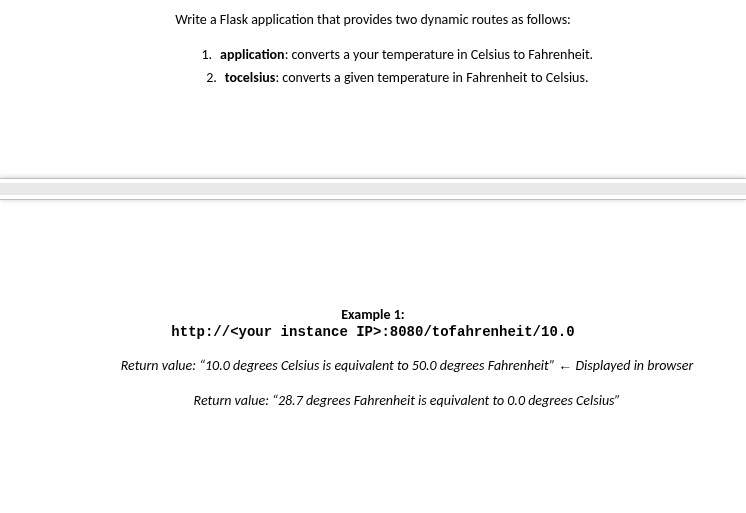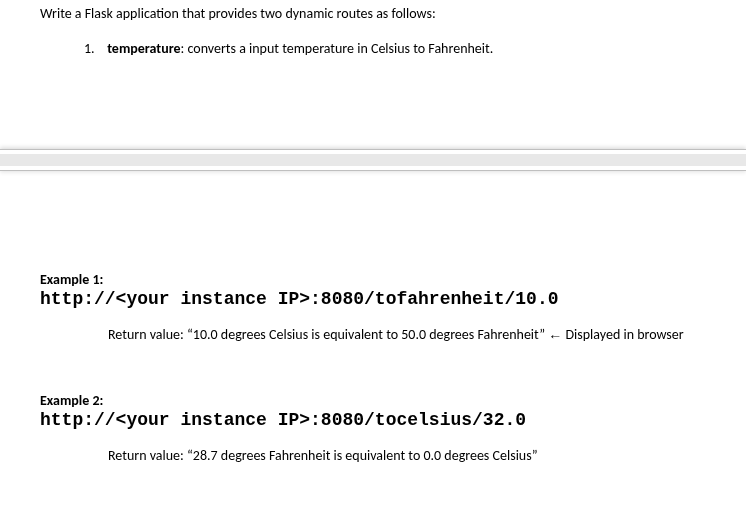--- a/index.html
+++ b/index.html
@@ -10,21 +10,22 @@
     body {
       font-family: Calibri, Arial, sans-serif;
       font-size: 14px;
       color: #000;
       background: #fff;
       width: 746px;
       height: 513px;
       overflow: hidden;
     }
     .page {
-      padding: 4px 40px 20px 40px;
+      padding: 10px 40px 20px 40px;
+      text-align: center;
     }
     .intro {
       margin-bottom: 14px;
       line-height: 1.4;
     }
     .ol {
       padding-left: 44px;
       margin-bottom: 10px;
     }
     .ol-item {
@@ -54,61 +55,62 @@
     }
     .label {
       margin-bottom: 1px;
       margin-top: 48px;
     }
     .bold {
       font-weight: bold;
     }
     .code {
       font-family: "Courier New", monospace;
-      font-size: 18px;
+      font-size: 14px;
       font-weight: bold;
     }
     .indent-result {
       padding-left: 68px;
       margin-bottom: 16px;
       line-height: 1.4;
+      font-style: italic;
     }
     .example-block {
       margin-bottom: 16px;
     }
     .arrow {
       font-family: Arial, sans-serif;
     }
   </style>
 </head>
 <body>
 
 <div class="page">
   <p class="intro">Write a Flask application that provides two dynamic routes as follows:</p>
 
   <div class="ol">
     <div class="ol-item">
       <span class="ol-num">1.</span>
-      <span class="bold">temperature</span><span>: converts a input temperature in Celsius to Fahrenheit.</span>
+      <span class="bold">application</span><span>: converts a your temperature in Celsius to Fahrenheit.</span>
+    </div>
+    <div class="ol-item">
+      <span class="ol-num">2.</span>
+      <span class="bold">tocelsius</span><span>: converts a given temperature in Fahrenheit to Celsius.</span>
     </div>
   </div>
 </div>
 
 <div class="page-separator">
   <div class="page-separator-inner"></div>
 </div>
 
 <div class="page">
 
   <div class="example-block">
     <p class="label bold">Example 1:</p>
     <p class="code">http://&lt;your instance IP&gt;:8080/tofahrenheit/10.0</p>
   </div>
   <p class="indent-result">
     <span>Return value: “10.0 degrees Celsius is equivalent to 50.0 degrees Fahrenheit” </span><span class="arrow">←</span><span> Displayed in browser</span>
   </p>
 
-  <div class="example-block">
-    <p class="label bold">Example 2:</p>
-    <p class="code">http://&lt;your instance IP&gt;:8080/tocelsius/32.0</p>
-  </div>
   <p class="indent-result">Return value: “28.7 degrees Fahrenheit is equivalent to 0.0 degrees Celsius”</p>
 </div>
 
 </body></html>

